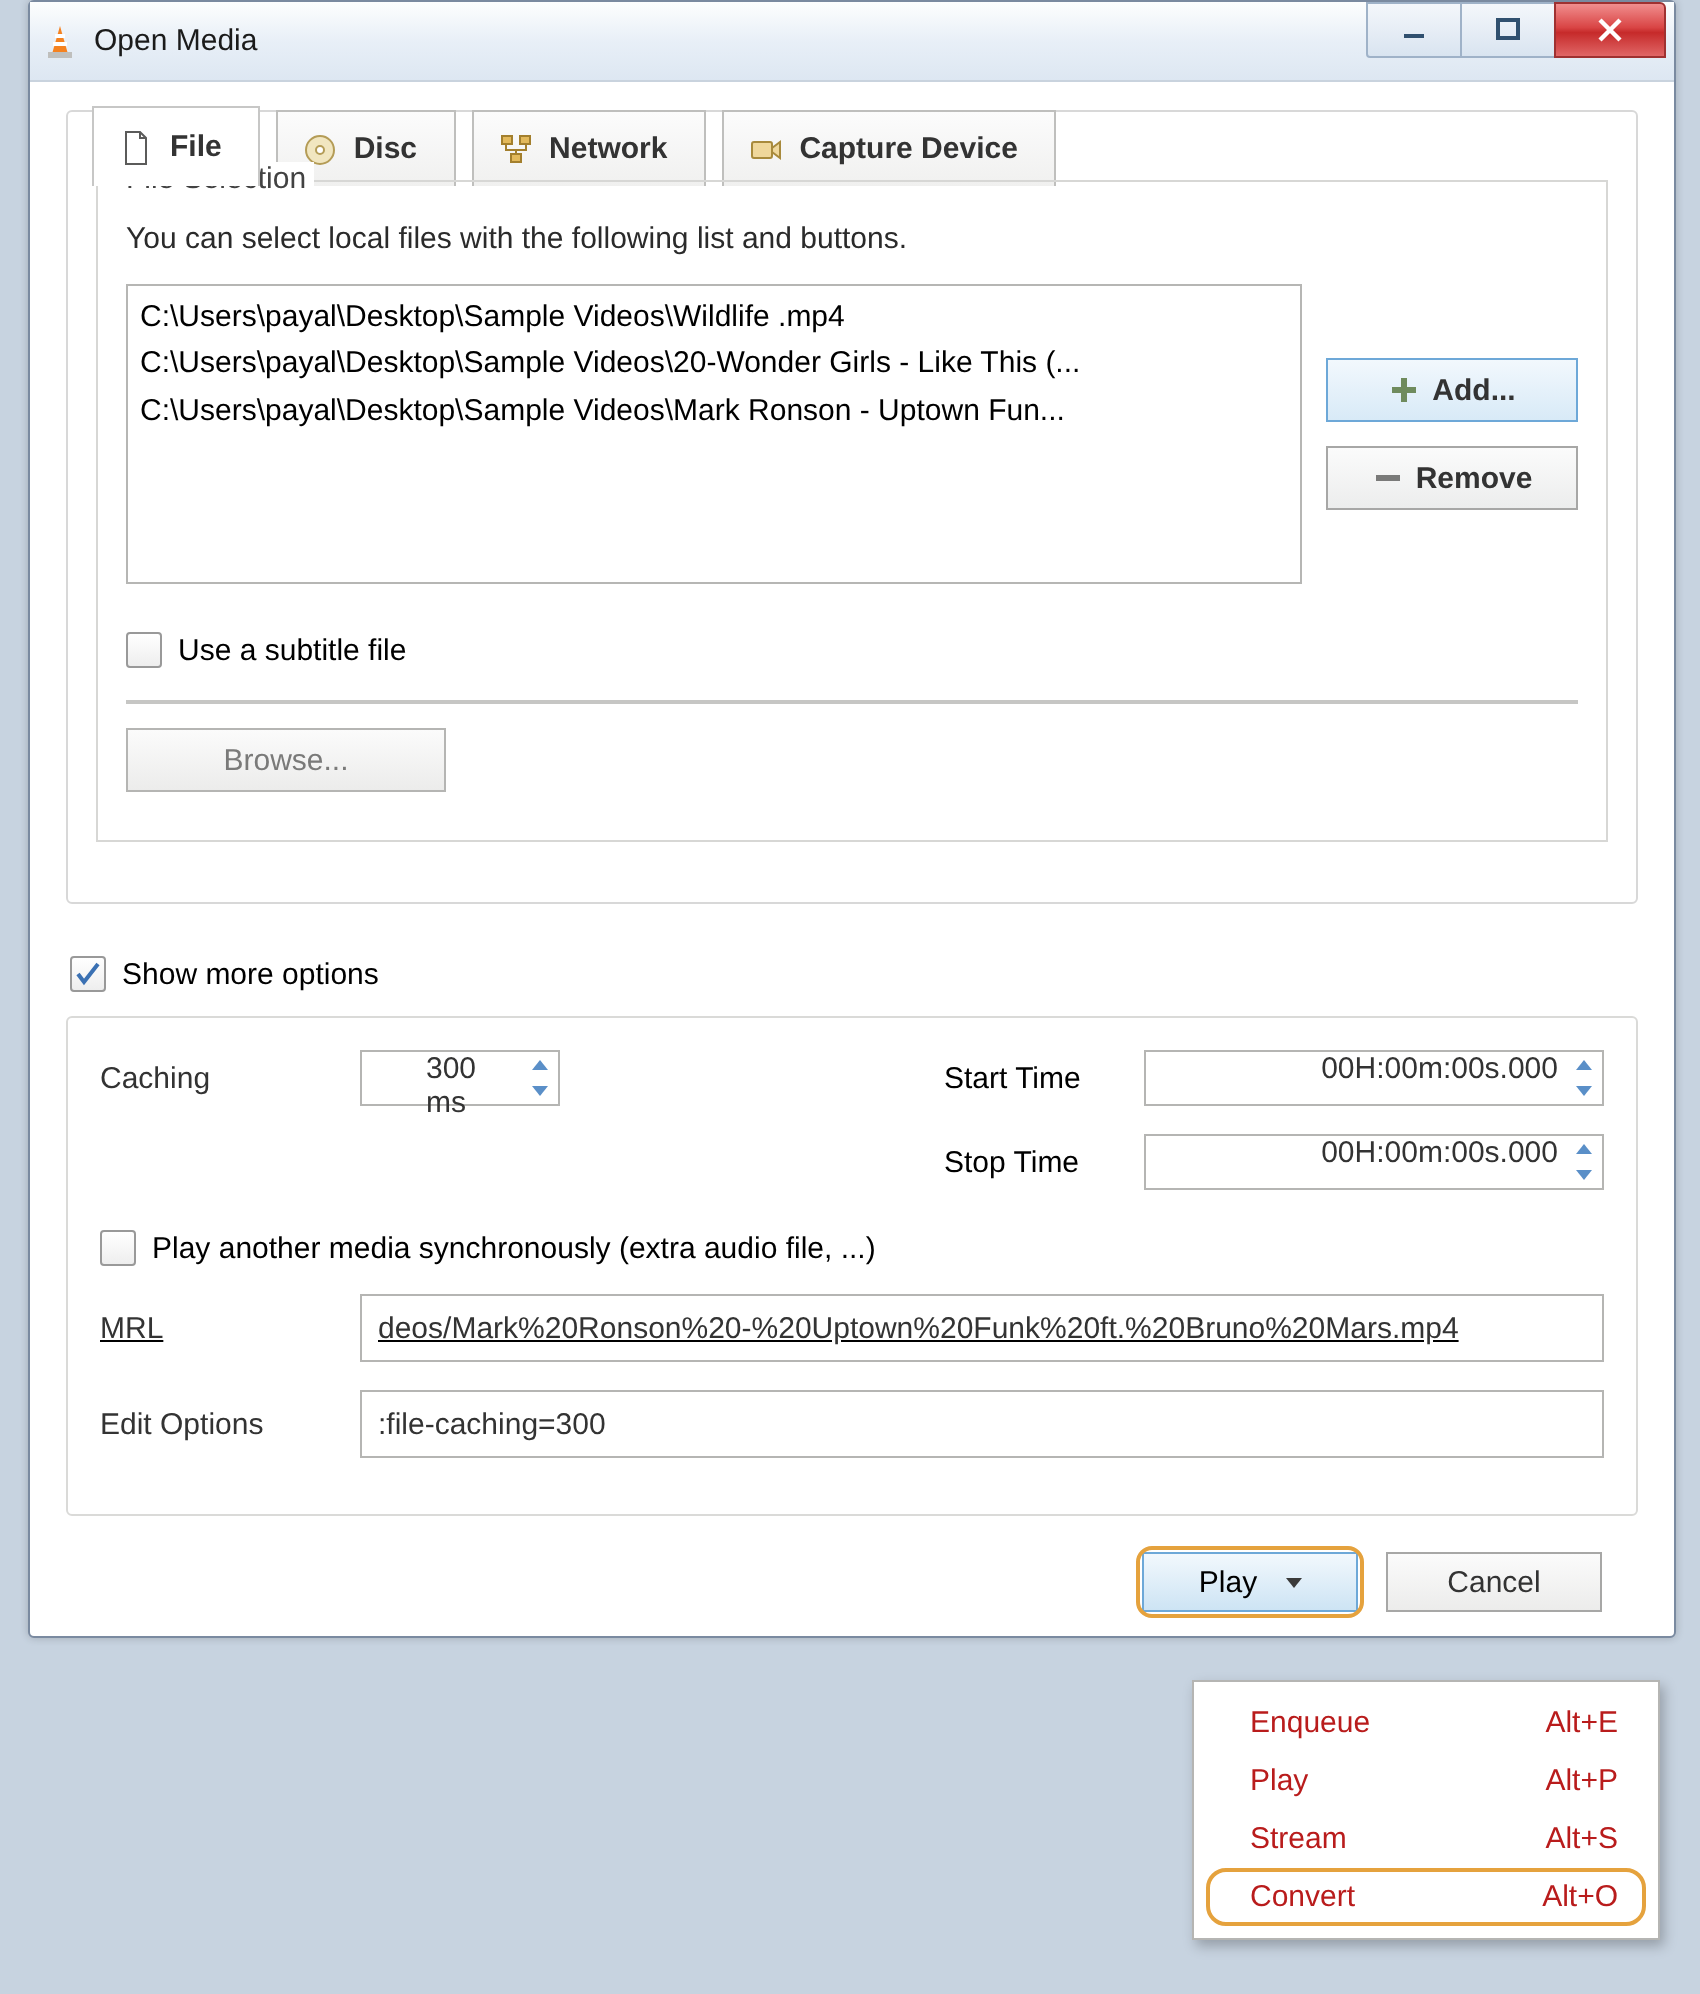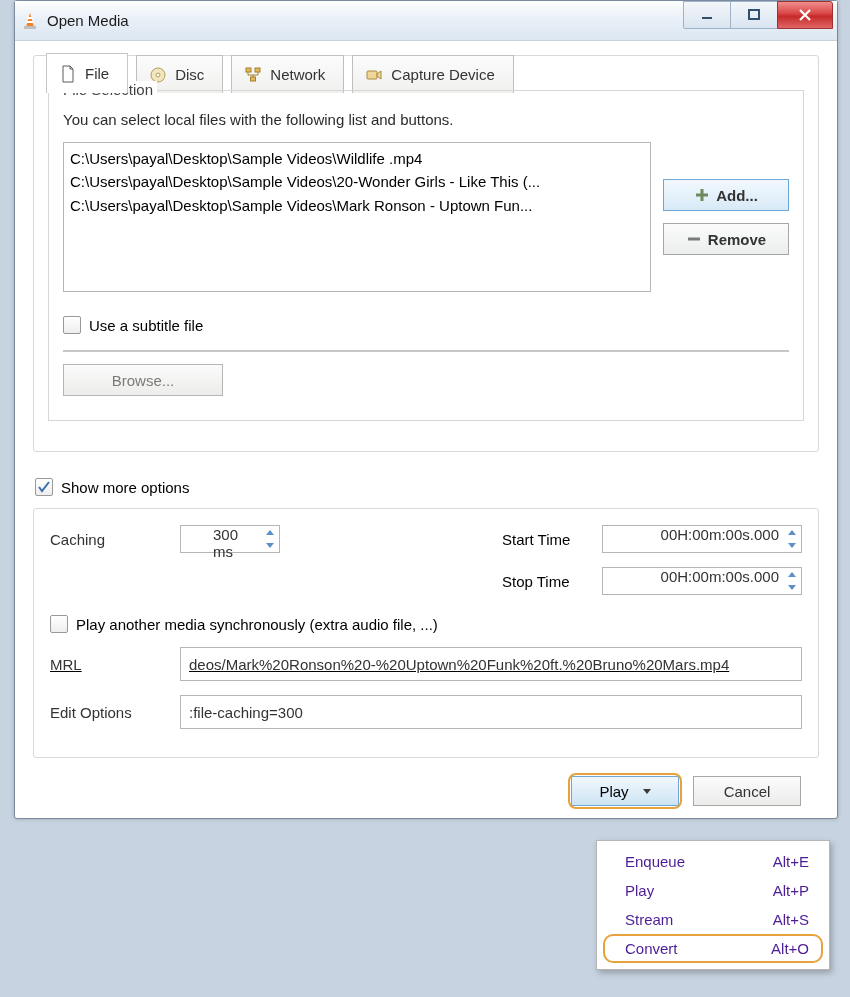--- a/index.html
+++ b/index.html
@@ -59,20 +59,21 @@
   
   .tabs { display:flex; height:36px; margin-top:-1px; margin-left:-2px;}
   .tab {
     height:38px; padding:0 18px 0 12px;
     background: linear-gradient(#fcfcfc,#f0f0ef);
     border:1px solid #bfbfbd; border-bottom:none;
     display:flex; align-items:center; gap:8px;
     margin-right:8px;
     color:#333;
     position:relative;
+    font-weight:bold;
   }
   .tab.active {
     background:#fff; border-color:#c7c7c6;
     height:40px; top:-2px;
     z-index:2;
   }
   .tab-icon { width:18px; height:18px; display:inline-block;}
   
   .fieldset { border:1px solid #d7d7d5; margin-top:-1px; padding: 20px 14px 24px; position:relative;}
   .fieldset .legend { position:absolute; top:-10px; left:10px; background:#fff; padding:0 4px; color:#424242;}
@@ -121,21 +122,21 @@
     color:#333;
   }
   .spinner {
     position:absolute; right:1px; top:1px; bottom:1px; width:18px;
     display:flex; flex-direction:column;
   }
   .spinner div{flex:1; display:flex; align-items:center; justify-content:center;}
   .tri{width:0;height:0;border-left:4px solid transparent;border-right:4px solid transparent;}
   .tri.up{border-bottom:5px solid #5a8fc8;}
   .tri.dn{border-top:5px solid #5a8fc8;}
-  .timebox { width:200px; text-align:right;}
+  .timebox { width:230px; text-align:right;}
   .textfield {
     height:28px; border:1px solid #b5b5b3; background:#fff; flex:1; padding:16px 8px;
     color:#333; overflow:hidden; white-space:nowrap;
     display:flex; align-items:center;
   }
   
   .bottom-btns { display:flex; justify-content:flex-end; gap:14px; margin:10px 36px 6px 0;}
   .play-btn {
     width:108px; height:30px; border:1px solid #6da8d8;
     background:linear-gradient(#f2f8fd,#cde4f4);
@@ -149,21 +150,21 @@
     background:linear-gradient(#fbfbfb,#ececeb);}
   
   .dropdown {
     position:absolute; left:596px; top:840px; width:234px;
     background:#fff; border:1px solid #b5b5b3;
     box-shadow:2px 3px 6px rgba(0,0,0,.25);
     padding:6px 0;
   }
   .dd-item {
     display:flex; justify-content:space-between;
-    padding:6px 20px 6px 28px; color:#4c1d95;
+    padding:6px 20px 6px 28px; color:#b91c1c;
     position:relative;
   }
   .dd-ring { position:absolute; left:6px; right:6px; top:0px; bottom:0px;
     border:2px solid #e5a23d; border-radius:10px; pointer-events:none;}
   .spacer{flex:1;}
 </style>
 </head>
 <body>
 
 <div class="window">

